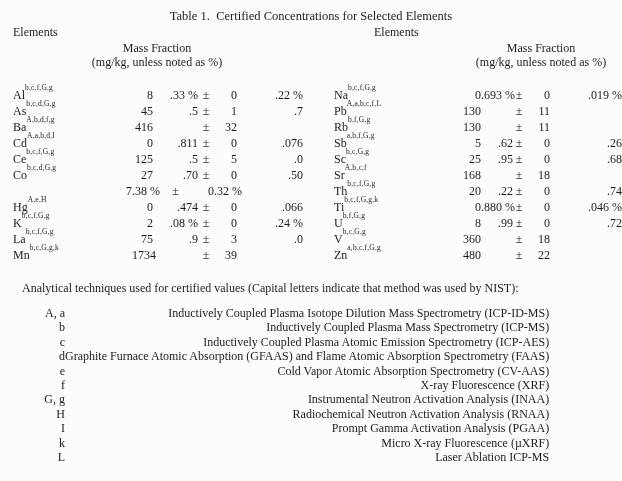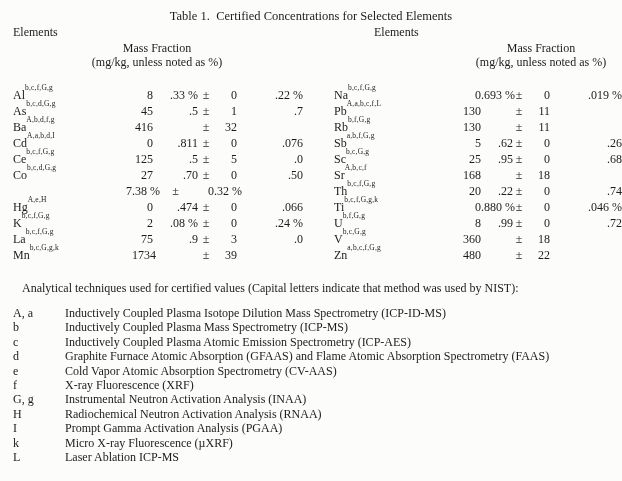--- a/index.html
+++ b/index.html
@@ -26,21 +26,21 @@
   .rows.left  .row { grid-template-columns:119px 21px 45px 16px 23px auto; }
   .rows.right .row { grid-template-columns:121px 26px 32px 12px 25px auto; }
   .c-vint, .c-uint { text-align:right; }
   .c-pm { text-align:center; }
   .c-vfrac, .c-ufrac { text-align:right; white-space:pre; }
   sup.m {
     font-size:7.5px; line-height:0; position:relative; top:-4px;
     letter-spacing:0.2px;
   }
   .legend-intro { position:absolute; left:22px; top:281px; }
-  .legend { position:absolute; left:13px; top:306px; }
+  .legend { position:absolute; left:13px; top:306px;text-align:right; }
   .lrow { display:grid; grid-template-columns:52px auto; height:14.4px; align-items:baseline; }
 </style>
 </head>
 <body>
 
 <div class="page">
 
   <div class="title">Table 1.  Certified Concentrations for Selected Elements</div>
 
   <div class="hdr-el left">Elements</div>

